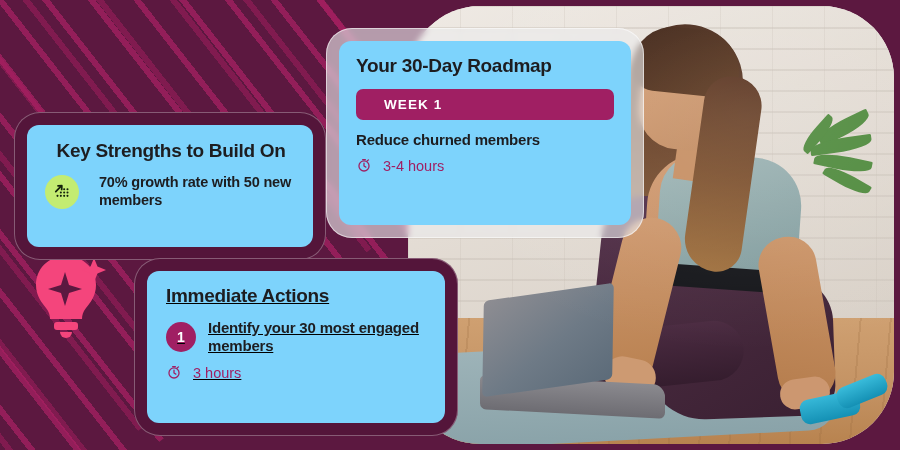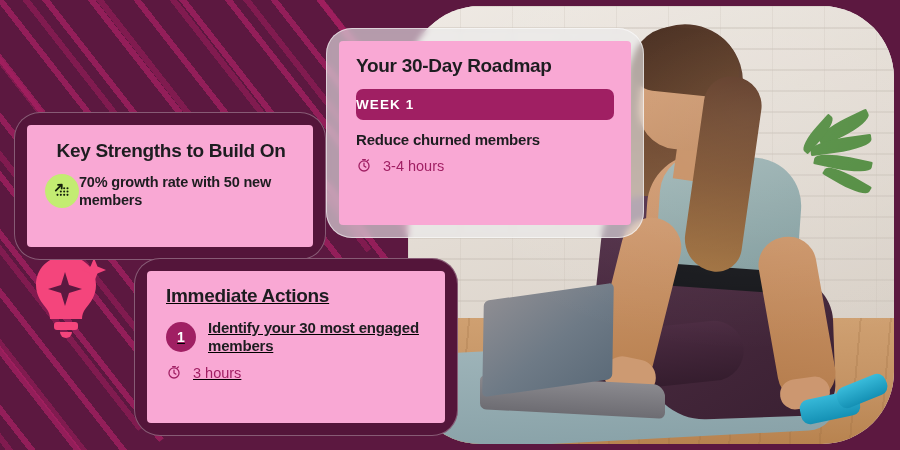--- a/index.html
+++ b/index.html
@@ -107,39 +107,39 @@
   .w-hand2{position:absolute;left:372px;top:372px;width:50px;height:30px;
     background:#cc9770;border-radius:16px;transform:rotate(-8deg);}
   .photo-soft{position:absolute;inset:0;background:
      radial-gradient(120% 90% at 70% 25%, rgba(255,255,255,.10), rgba(0,0,0,0) 60%);}
 
   
   .frame{position:absolute;border-radius:26px;padding:13px;}
   .frame.solid{background:#54153a;box-shadow:inset 0 0 0 1px rgba(255,255,255,.30);}
   .frame.glass{background:rgba(236,236,238,.62);box-shadow:inset 0 0 0 1px rgba(255,255,255,.55);
     backdrop-filter:blur(3px);}
-  .card{background:#f9a8d4;border-radius:4px;width:100%;height:100%;box-sizing:border-box;
+  .card{background:#7dd3fc;border-radius:12px;width:100%;height:100%;box-sizing:border-box;
     padding:14px 18px;}
 
   .card-title{font-size:19px;font-weight:bold;color:#1d1d20;letter-spacing:-0.3px;line-height:1.1;}
 
   
   #frame-strengths{left:14px;top:112px;width:286px;height:122px;}
   #frame-strengths .card{padding:16px 16px 14px 18px;}
   .strength-title{text-align:center;margin-bottom:12px;}
-  .strength-row{display:flex;align-items:flex-start;gap:0;}
+  .strength-row{display:flex;align-items:flex-end;gap:20px;}
   .growth-badge{flex:0 0 auto;width:34px;height:34px;border-radius:50%;
     background:#c3ec72;display:flex;align-items:center;justify-content:center;}
   .strength-text{font-size:14.5px;font-weight:bold;color:#1d1d20;line-height:1.22;letter-spacing:-.2px;}
 
   
   #frame-roadmap{left:326px;top:28px;width:292px;height:184px;}
   #frame-roadmap .card{padding:15px 17px 14px 17px;}
   .week-badge{margin:12px 0 11px 0;background:#a01f63;border-radius:7px;
-    padding:8px 0;color:#fff;font-size:13.5px;font-weight:bold;letter-spacing:1.1px;}
+    padding:8px 28px;color:#fff;font-size:13.5px;font-weight:bold;letter-spacing:1.1px;}
   .road-line{font-size:15px;font-weight:bold;color:#1d1d20;letter-spacing:-.2px;}
   .time-row{display:flex;align-items:center;gap:11px;margin-top:9px;color:#a01f63;
     font-size:14.5px;font-weight:500;}
 
   
   #frame-actions{left:134px;top:258px;width:298px;height:152px;}
   #frame-actions .card{padding:15px 17px 14px 19px;text-decoration:underline;}
   .act-row{display:flex;align-items:center;gap:12px;margin-top:12px;}
   .num-badge{flex:0 0 auto;width:30px;height:30px;border-radius:50%;background:#a01f63;
     color:#fff;font-size:14px;font-weight:bold;display:flex;align-items:center;justify-content:center;}

